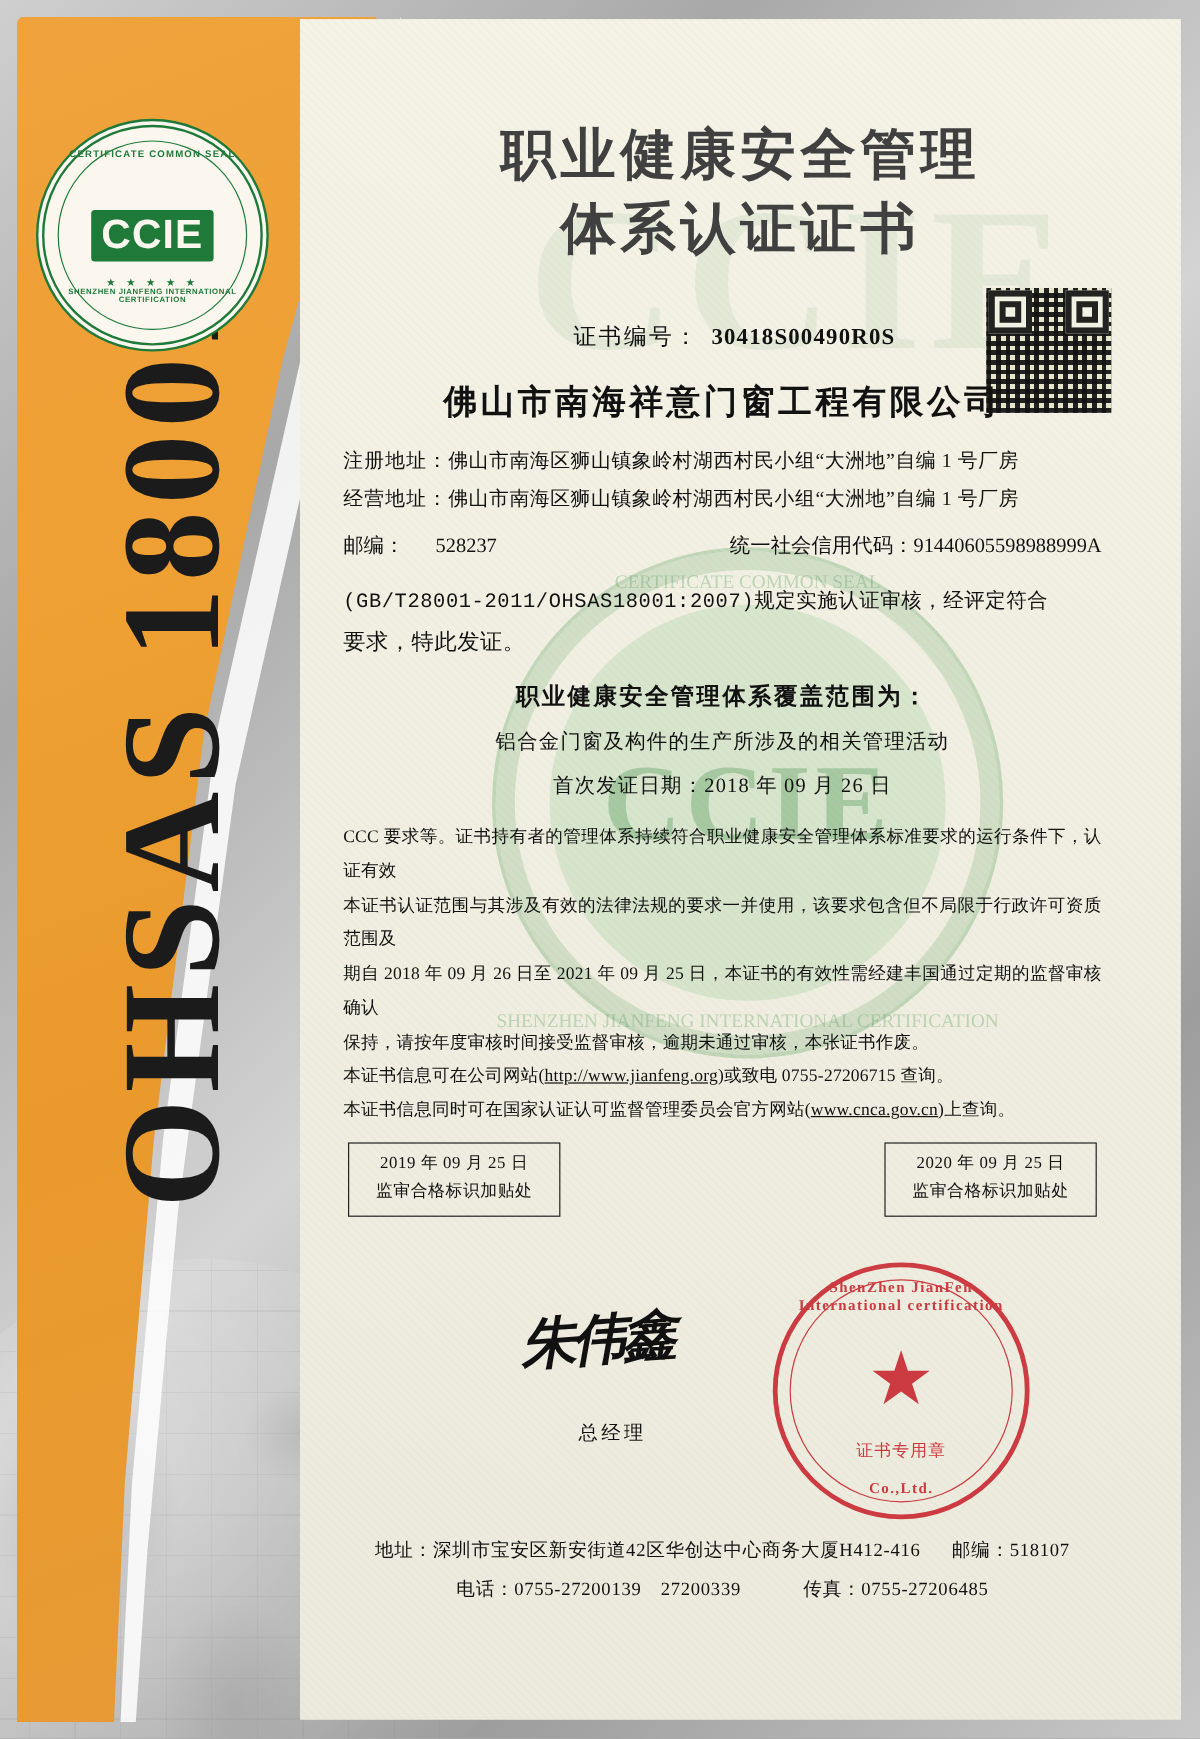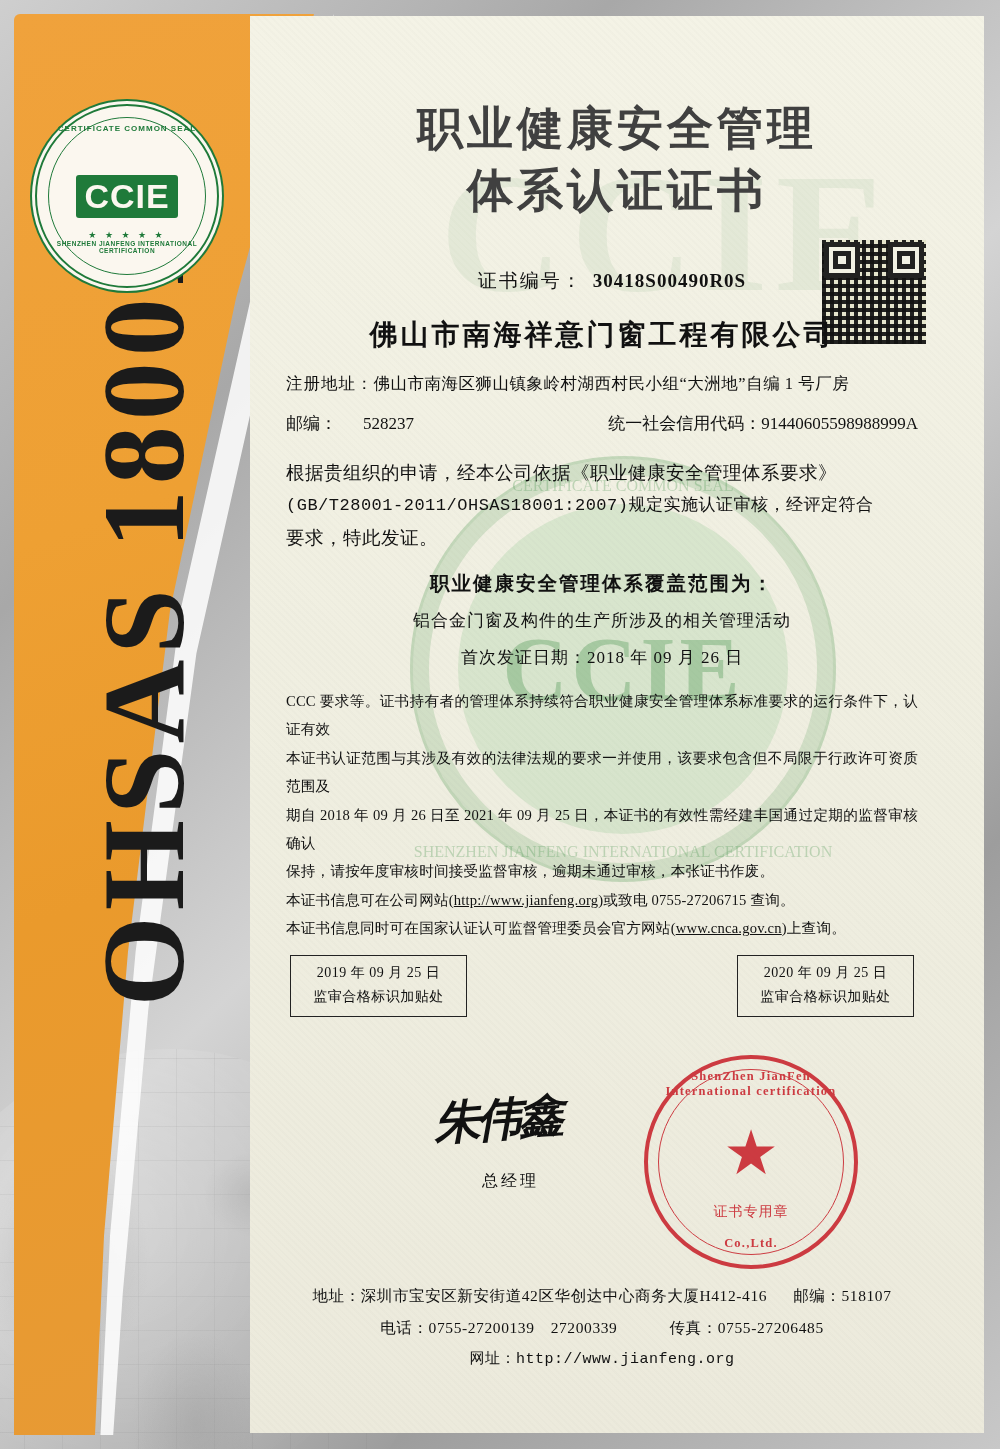--- a/index.html
+++ b/index.html
@@ -368,21 +368,21 @@
     font-size: 46px;
     font-style: italic;
     font-weight: bold;
     color: #111;
     transform: rotate(-4deg);
     letter-spacing: -4px;
   }
   .sig-label {
     position: absolute;
     left: 196px;
-    top: 100px;
+    top: 116px;
     font-family: "Liberation Serif", serif;
     font-size: 16px;
     letter-spacing: 3px;
   }
 
   .red-stamp {
     position: absolute;
     right: 60px;
     top: -16px;
     width: 206px;
@@ -480,32 +480,34 @@
 
       <div class="cert-no">
         <span class="label">证书编号：</span><span class="value">30418S00490R0S</span>
       </div>
 
       <div class="company">佛山市南海祥意门窗工程有限公司</div>
 
       <div class="addr-row">
         <span class="k">注册地址：</span><span>佛山市南海区狮山镇象岭村湖西村民小组“大洲地”自编 1 号厂房</span>
       </div>
+      <div class="addr-row" style="margin-top:0">
+        <span class="k">经营地址：</span><span>佛山市南海区狮山镇象岭村湖西村民小组“大洲地”自编 1 号厂房</span>
+      </div>
 
       <div class="two-col">
         <div>
           <span>邮编：</span><span class="gap-lg"></span><span>528237</span>
         </div>
         <div>
           <span>统一社会信用代码：</span><span>91440605598988999A</span>
         </div>
       </div>
 
       <div class="para">
-        <div>根据贵组织的申请，经本公司依据《职业健康安全管理体系要求》</div>
         <div class="mono">(GB/T28001-2011/OHSAS18001:2007)规定实施认证审核，经评定符合</div>
         <div>要求，特此发证。</div>
       </div>
 
       <div class="scope-title">职业健康安全管理体系覆盖范围为：</div>
       <div class="scope-body">铝合金门窗及构件的生产所涉及的相关管理活动</div>
 
       <div class="issue-date">
         <span>首次发证日期：</span><span>2018 年 09 月 26 日</span>
       </div>
@@ -549,23 +551,20 @@
 
 
       <div class="footer-line">
         <span>地址：</span><span>深圳市宝安区新安街道42区华创达中心商务大厦H412-416</span><span class="gap-lg"></span><span>邮编：</span><span>518107</span>
       </div>
 
       <div class="footer-line" style="margin-top:2px">
         <span>电话：</span><span>0755-27200139　27200339</span><span class="gap-lg"></span><span class="gap-lg"></span><span>传真：</span><span>0755-27206485</span>
       </div>
 
-      <div class="footer-url">
-        <span>网址：</span><span>http://www.jianfeng.org</span>
-      </div>
 
     </div>
   </div>
 
   <div class="logo">
     <div class="logo-inner">
       <div class="logo-text-top">CERTIFICATE COMMON SEAL</div>
       <div class="logo-main">CCIE</div>
       <div class="logo-stars">★ ★ ★ ★ ★</div>
       <div class="logo-text-bottom">SHENZHEN JIANFENG INTERNATIONAL CERTIFICATION</div>

